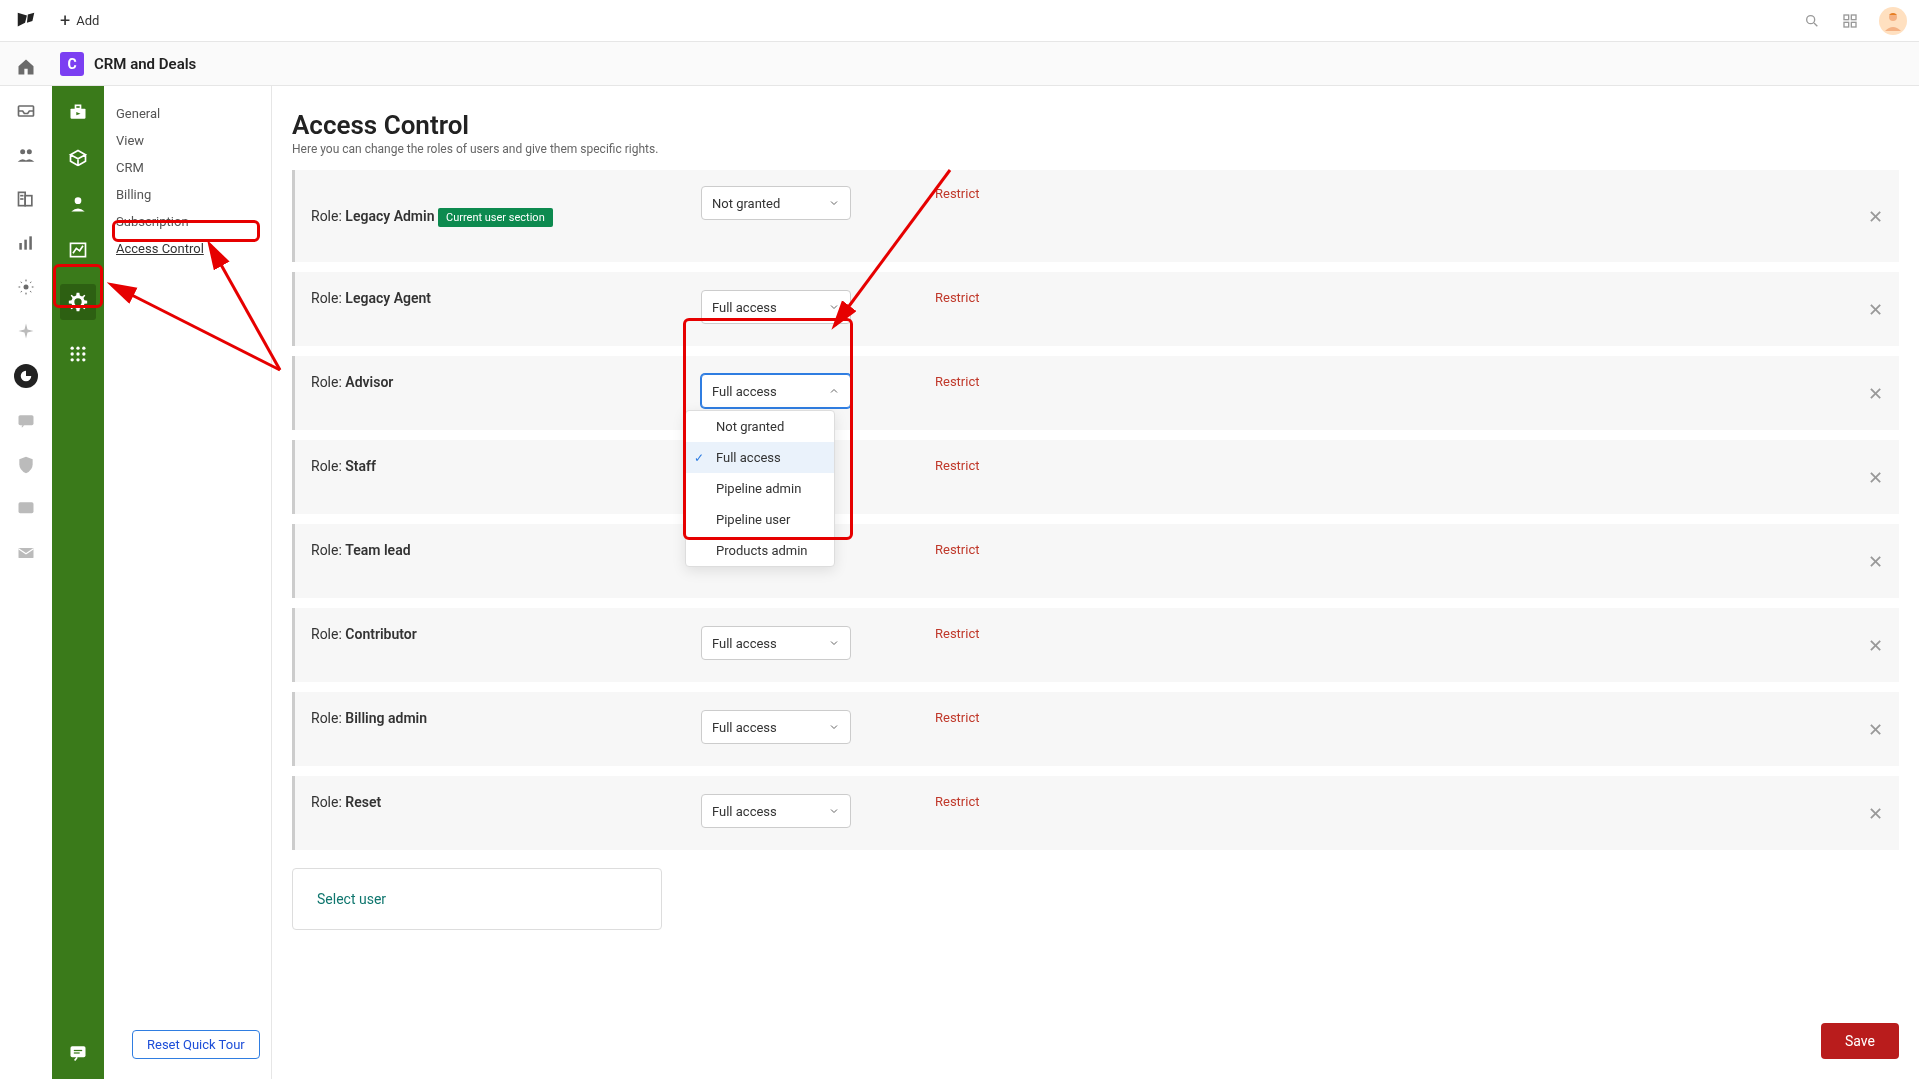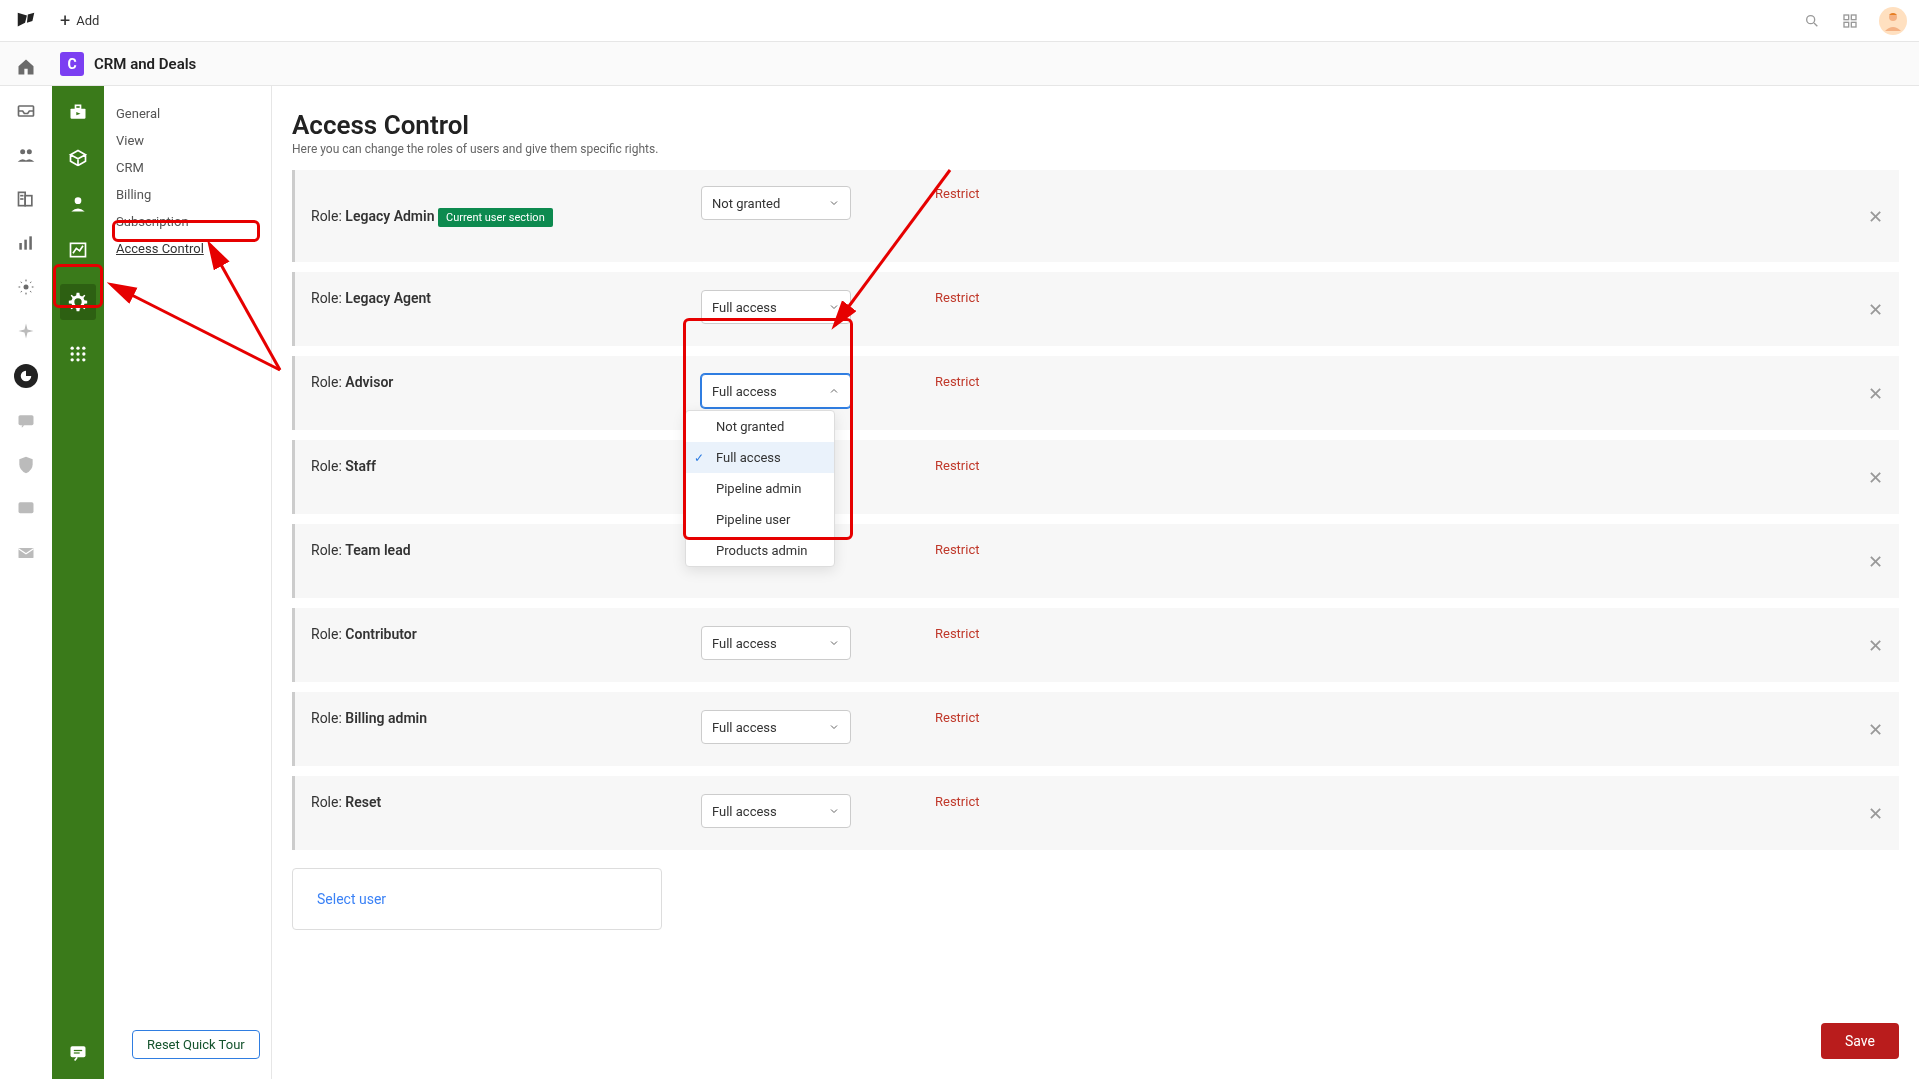--- a/index.html
+++ b/index.html
@@ -24,21 +24,21 @@
 .left-rail-icon.active-circle { width: 24px; height: 24px; border-radius: 50%; background: #222; color: #fff; }
 
 .green-rail { position: absolute; left: 52px; top: 86px; width: 52px; bottom: 0; background: #3a7a1a; display: flex; flex-direction: column; align-items: center; padding-top: 14px; gap: 22px; }
 .green-rail-icon { width: 24px; height: 24px; color: #fff; cursor: pointer; display: flex; align-items: center; justify-content: center; }
 .green-rail .gear-box { width: 36px; height: 36px; background: #2d6012; display: flex; align-items: center; justify-content: center; border-radius: 3px; }
 .green-rail .chat-bottom { margin-top: auto; margin-bottom: 14px; }
 
 .settings-nav { position: absolute; left: 104px; top: 86px; width: 168px; bottom: 0; border-right: 1px solid #e6e6e6; padding-top: 14px; }
 .settings-nav-item { padding: 6px 12px; font-size: 13px; color: #555; cursor: pointer; }
 .settings-nav-item.active { text-decoration: underline; color: #333; }
-.reset-tour-btn { position: absolute; bottom: 20px; left: 28px; padding: 6px 14px; border: 1px solid #2f7de1; color: #14532d; background: #fff; border-radius: 4px; font-size: 13px; cursor: pointer; }
+.reset-tour-btn { position: absolute; bottom: 20px; left: 28px; padding: 6px 14px; border: 1px solid #2f7de1; color: #1d4ed8; background: #fff; border-radius: 4px; font-size: 13px; cursor: pointer; }
 
 .main { position: absolute; left: 272px; top: 86px; right: 0; bottom: 0; padding: 24px 20px 20px 20px; overflow-y: auto; }
 .page-title { font-size: 26px; font-weight: 600; color: #222; margin-bottom: 2px; }
 .page-subtitle { font-size: 12px; color: #666; margin-bottom: 14px; }
 
 .role-row { display: flex; align-items: flex-start; background: #f7f7f7; border-left: 3px solid #ccc; padding: 18px 16px; margin-bottom: 10px; position: relative; min-height: 74px; }
 .role-row.tall { min-height: 92px; align-items: flex-start; padding-top: 16px; }
 .role-label { font-size: 14px; color: #333; width: 390px; }
 .role-label strong { font-weight: 600; }
 .badge { display: inline-block; background: #0d8a4f; color: #fff; font-size: 11px; padding: 3px 8px; border-radius: 2px; margin-top: 22px; }
@@ -46,21 +46,21 @@
 .role-select.open { border: 1px solid #2f7de1; box-shadow: 0 0 0 1px #2f7de1; }
 .chev { width: 12px; height: 12px; }
 .restrict-link { color: #c0392b; font-size: 13px; cursor: pointer; margin-left: 84px; }
 .close-x { position: absolute; right: 16px; top: 50%; transform: translateY(-50%); color: #999; cursor: pointer; font-size: 18px; }
 
 .dropdown-panel { position: absolute; background: #fff; border: 1px solid #ddd; border-radius: 4px; box-shadow: 0 4px 14px rgba(0,0,0,0.1); width: 150px; z-index: 100; }
 .dropdown-item { padding: 8px 12px 8px 30px; font-size: 13px; color: #333; cursor: pointer; position: relative; }
 .dropdown-item.selected { background: #eaf2fb; }
 .dropdown-item .check { position: absolute; left: 8px; top: 50%; transform: translateY(-50%); color: #2f7de1; font-size: 12px; }
 
-.select-user-box { margin-top: 18px; border: 1px solid #ddd; border-radius: 4px; padding: 22px 24px; width: 370px; font-size: 14px; color: #3b82f6; }
+.select-user-box { margin-top: 18px; border: 1px solid #ddd; border-radius: 4px; padding: 22px 24px; width: 370px; font-size: 14px; color: #0f766e; }
 
 .save-btn { position: absolute; right: 20px; bottom: 20px; background: #b91c1c; color: #fff; border: none; border-radius: 4px; padding: 10px 24px; font-size: 14px; cursor: pointer; }
 
 
 .anno-box { position: absolute; border: 3px solid #e60000; border-radius: 6px; pointer-events: none; z-index: 200; }
 .anno-arrow { position: absolute; pointer-events: none; z-index: 199; }
 
 svg { display: block; }
 </style>
 </head>

